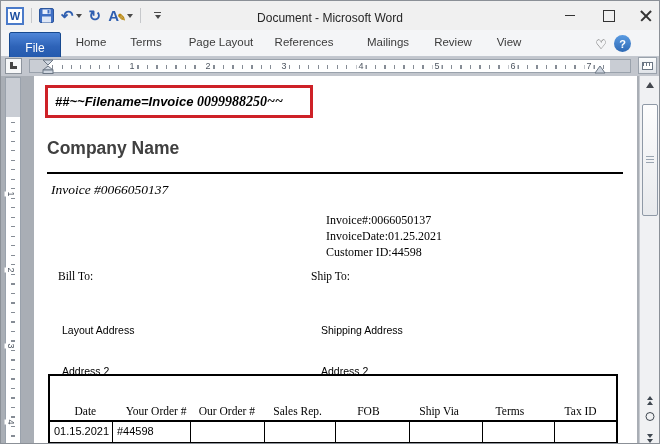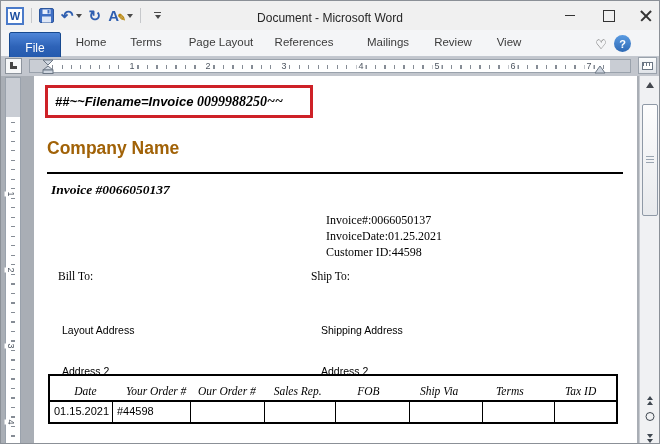--- a/index.html
+++ b/index.html
@@ -63,31 +63,31 @@
   .vticks{ position:absolute; top:44px; bottom:4px; left:5px; width:4px;
            background:repeating-linear-gradient(180deg,#868c95 0 1px,transparent 1px 9.5px); }
   .vnum{ position:absolute; left:2px; transform:rotate(90deg); font-size:9px; color:#4d5560; background:#fff; line-height:10px; padding:1px 0; }
 
   .page{ position:absolute; left:33px; top:0; width:603px; height:369px; background:#fff; overflow:hidden; }
 
   .redbox{ position:absolute; left:11px; top:9px; width:268px; height:33px; border:3px solid #ce2127;
            display:flex; align-items:center; padding-left:7px; white-space:pre;
            font-style:italic; font-weight:bold; font-size:13px; color:#000; }
   .redbox .num{ font-family:"Liberation Serif", serif; font-size:14px; }
-  .companyname{ position:absolute; left:13px; top:62px; font-size:17.5px; font-weight:bold; color:#a16207; }
+  .companyname{ position:absolute; left:13px; top:62px; font-size:17.5px; font-weight:bold; color:#404040; }
   .headrule{ position:absolute; left:13px; top:96px; width:576px; border-top:2px solid #000; }
   .invheading{ position:absolute; left:17px; top:106px; font-family:"Liberation Serif", serif;
-               font-weight:bold; font-style:italic; font-size:13.5px; }
+               font-weight:normal; font-style:italic; font-size:13.5px; }
   .details{ position:absolute; left:292px; top:136px; font-family:"Liberation Serif", serif;
             font-size:12px; line-height:16px; color:#000; }
   .tolabel{ position:absolute; top:194px; font-family:"Liberation Serif", serif; font-size:11.5px; }
   .addr{ position:absolute; top:221px; font-size:10.5px; line-height:13.5px; white-space:pre; }
 
   .invtable{ position:absolute; left:14px; top:298px; width:570px; border:2px solid #000; background:#fff; }
-  .thead{ display:flex; height:26px; align-items:flex-end; border-bottom:2px solid #000;font-style:italic; }
+  .thead{ display:flex; height:46px; align-items:flex-end; border-bottom:2px solid #000; }
   .thead span{ flex:1; text-align:center; font-family:"Liberation Serif", serif; font-size:11.5px; padding-bottom:3px; }
   .tbodyrow{ display:flex; height:20px; }
   .tbodyrow .cell{ border-right:1px solid #000; font-size:11px; padding:3px 0 0 4px; overflow:hidden; }
   .tbodyrow .cell:nth-child(1){ flex:0 0 63px; }
   .tbodyrow .cell:nth-child(2){ flex:0 0 78px; }
   .tbodyrow .cell:nth-child(3){ flex:0 0 74px; }
   .tbodyrow .cell:nth-child(4){ flex:0 0 71px; }
   .tbodyrow .cell:nth-child(5){ flex:0 0 74px; }
   .tbodyrow .cell:nth-child(6){ flex:0 0 73px; }
   .tbodyrow .cell:nth-child(7){ flex:0 0 72px; }

